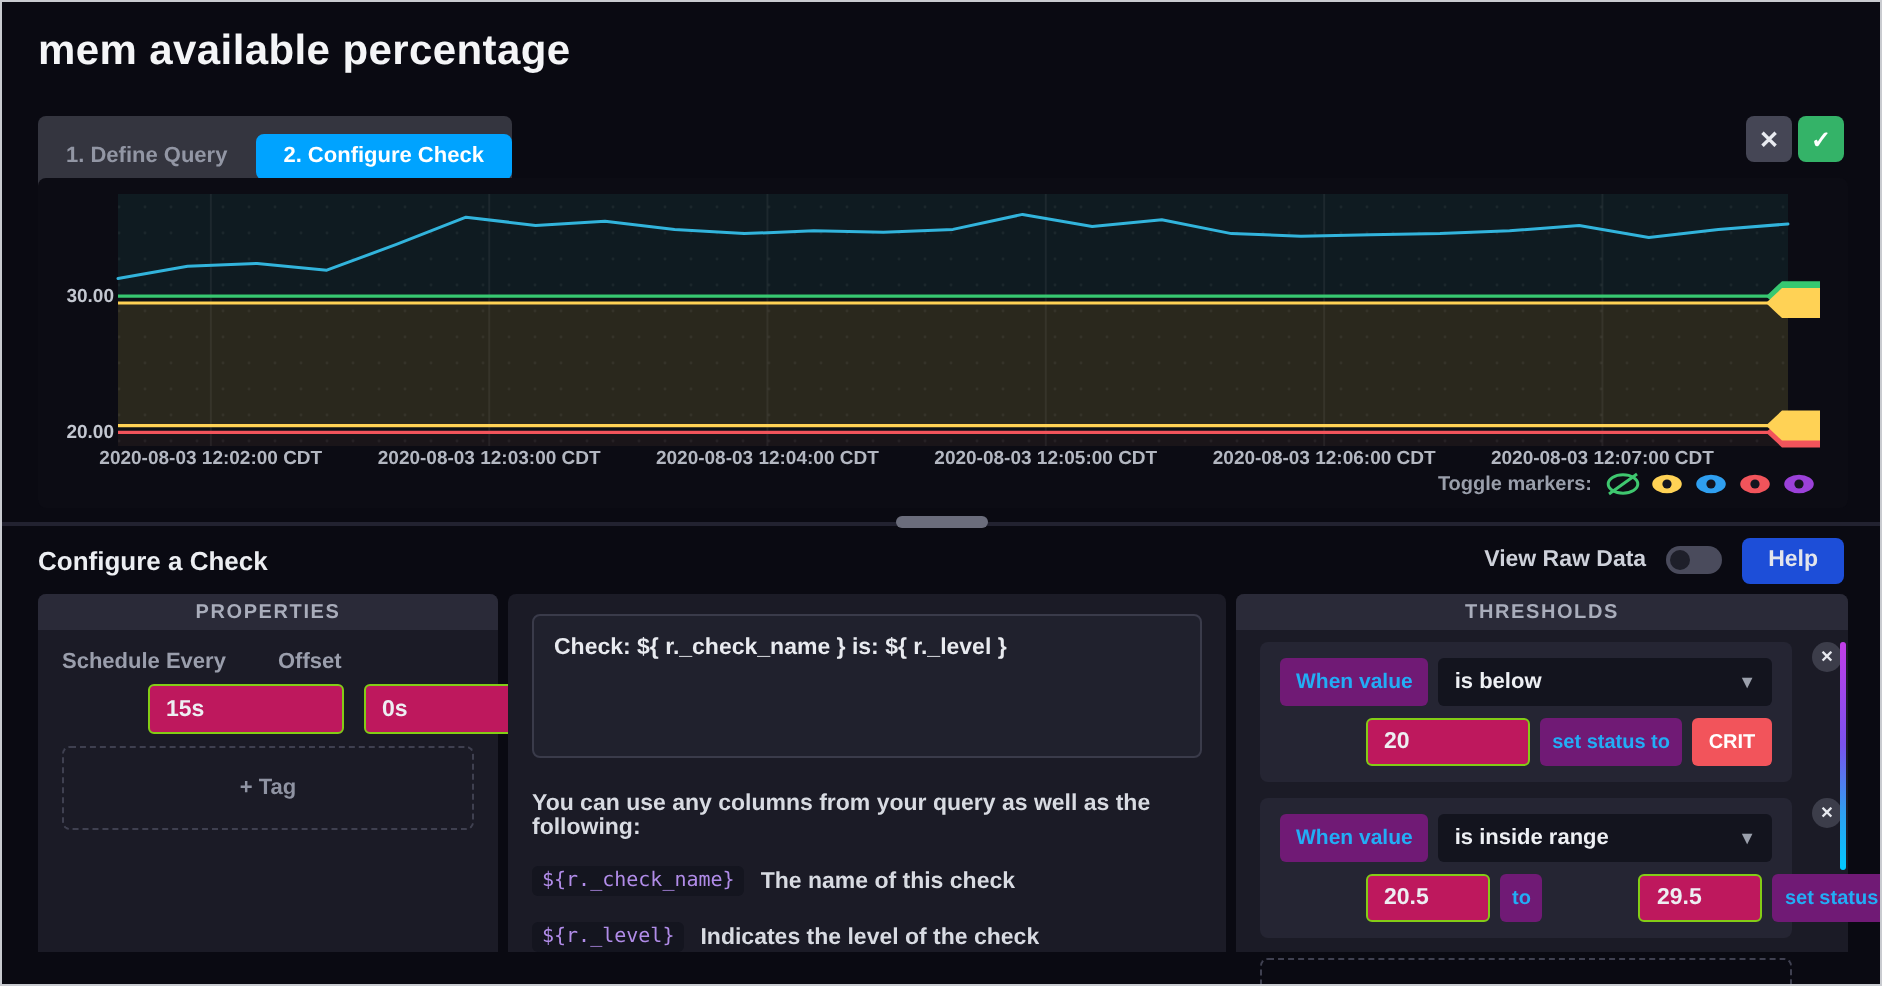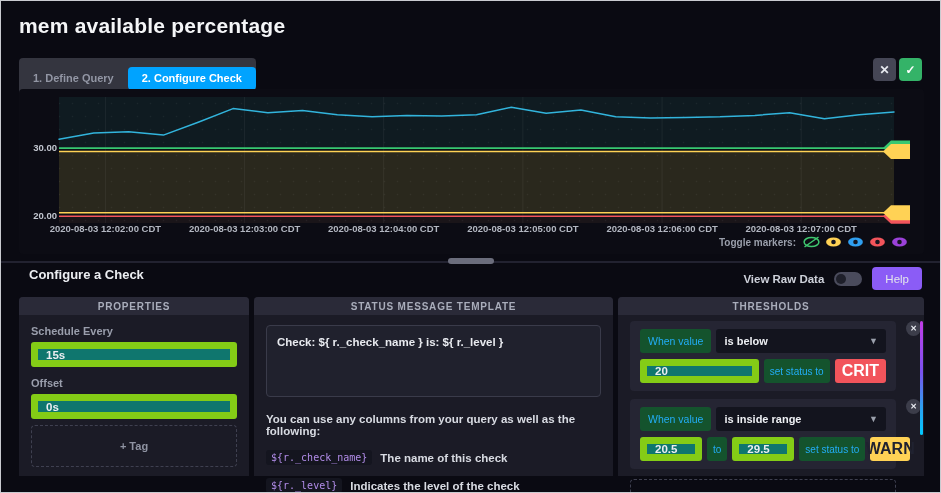--- a/index.html
+++ b/index.html
@@ -19,62 +19,62 @@
   .chart-panel { position: absolute; left: 18px; top: 88px; width: 905px; height: 165px; background: #0c0c14; border-radius: 4px; }
   #chart-host svg { display: block; }
   .markers { position: absolute; right: 16px; top: 147px; display: flex; align-items: center; gap: 5px; }
   .m-label { font-size: 10px; color: #9a9fab; font-weight: 600; margin-right: 2px; }
   .markers svg { display: block; cursor: pointer; }
 
   .divider { position: absolute; left: 0; right: 0; top: 256px; height: 10px; cursor: row-resize; }
   .divider .line { position: absolute; left: 0; right: 0; top: 4px; height: 2px; background: #222230; }
   .divider .grip { position: absolute; left: 50%; top: 1px; transform: translateX(-50%); width: 46px; height: 6px; border-radius: 3px; background: #6b6d7c; }
 
-  .config-bar { position: absolute; left: 28px; right: 18px; top: 266px; height: 26px; display: flex; align-items: flex-start; }
+  .config-bar { position: absolute; left: 18px; right: 18px; top: 266px; height: 26px; display: flex; align-items: center; }
   .config-title { font-size: 13px; font-weight: 700; color: #eceef2; }
   .config-right { margin-left: auto; display: flex; align-items: center; gap: 10px; }
   .raw-label { font-size: 11.5px; font-weight: 600; color: #ced1da; }
   .toggle { width: 28px; height: 14px; border-radius: 7px; background: #4a4b5c; position: relative; cursor: pointer; }
   .toggle .knob { position: absolute; left: 2px; top: 2px; width: 10px; height: 10px; border-radius: 50%; background: #1e1f2a; }
-  .help-btn { height: 23px; padding: 0 13px; background: #8b5cf6; border-radius: 4px; font-size: 11.5px; font-weight: 400; color: #e3e5eb; display: flex; align-items: center; cursor: pointer; }
+  .help-btn { height: 23px; padding: 0 13px; background: #1d4ed8; border-radius: 4px; font-size: 11.5px; font-weight: 700; color: #e3e5eb; display: flex; align-items: center; cursor: pointer; }
 
   .panel { position: absolute; top: 296px; bottom: 16px; background: #1b1b26; border-radius: 4px 4px 0 0; }
   .panel-props  { left: 18px;  width: 230px; }
   .panel-status { left: 253px; width: 359px; }
   .panel-thresh { left: 617px; width: 306px; }
   .panel-header { height: 18px; background: #2a2a38; border-radius: 4px 4px 0 0; display: flex; align-items: center; justify-content: center; font-size: 10px; font-weight: 700; letter-spacing: .8px; color: #a9adbb; }
   .panel-body { padding: 10px 12px; }
 
-  .field-row { display: flex; gap: 10px; flex-direction: column; }
+  .field-row { display: flex; gap: 10px; }
   .field { flex: 1; }
   .flabel { font-size: 11px; font-weight: 600; color: #9a9eac; margin-bottom: 5px; }
-  .tinput { width: 100%; height: 25px; background: #0f766e; border: 7px solid #84cc16; border-radius: 3px; color: #edeef2; font-size: 11.5px; font-weight: 600; padding: 0 8px; font-family: "Liberation Sans", sans-serif; outline: none; }
+  .tinput { width: 100%; height: 25px; background: #be185d; border: 1px solid #84cc16; border-radius: 3px; color: #edeef2; font-size: 11.5px; font-weight: 600; padding: 0 8px; font-family: "Liberation Sans", sans-serif; outline: none; margin-left: 43px; }
   .tags-label { margin-top: 10px; }
   .dashed-btn { border: 1.5px dashed #3f4050; border-radius: 4px; display: flex; align-items: center; justify-content: center; color: #8f93a2; font-size: 11px; font-weight: 700; cursor: pointer; }
   .tag-btn { margin-top: 6px; height: 42px; }
   .info-btn { margin-top: 10px; height: 54px; }
 
   .msg { width: 100%; height: 72px; background: #20212d; border: 1px solid #3a3b4a; border-radius: 4px; color: #e8eaef; font-size: 11.5px; font-weight: 600; padding: 8px 10px; resize: none; font-family: "Liberation Sans", sans-serif; line-height: 1.4; outline: none; }
   .intro { margin-top: 12px; font-size: 11.5px; font-weight: 600; color: #d8dbe2; }
   .snip { margin-top: 13px; display: flex; align-items: center; gap: 8px; }
   .code { font-family: "DejaVu Sans Mono", monospace; font-size: 10px; color: #B18CE8; background: #14151f; padding: 2px 5px; border-radius: 3px; white-space: nowrap; }
   .sdesc { font-size: 11.5px; font-weight: 600; color: #d8dbe2; }
 
   .panel-thresh .panel-body { padding: 6px 28px 0 12px; }
   .tcard { background: #252533; border-radius: 4px; padding: 8px 10px; margin-bottom: 8px; }
   .trow { display: flex; align-items: center; gap: 5px; height: 24px; }
   .trow + .trow { margin-top: 6px; }
-  .chip { height: 24px; display: flex; align-items: center; padding: 0 8px; border-radius: 3px; background: #14532d; font-size: 10.5px; font-weight: 400; color: #22ADF6; white-space: nowrap; }
+  .chip { height: 24px; display: flex; align-items: center; padding: 0 8px; border-radius: 3px; background: #701a75; font-size: 10.5px; font-weight: 700; color: #22ADF6; white-space: nowrap; }
   .chip.set-chip { font-size: 10px; padding: 0 6px; }
   .dropdown { flex: 1; height: 24px; background: #13141e; border-radius: 3px; display: flex; align-items: center; padding: 0 8px; font-size: 11px; font-weight: 700; color: #eef0f4; cursor: pointer; }
   .caret { margin-left: auto; color: #9ba0ac; font-size: 9px; }
   .tinput.small { height: 24px; }
   .val-input { flex: 1; }
   .range-input { width: 62px; }
-  .level-btn { height: 24px; min-width: 40px; padding: 0 7px; border-radius: 3px; display: flex; align-items: center; justify-content: center; font-size: 16px; font-weight: 800; cursor: pointer; }
+  .level-btn { height: 24px; min-width: 40px; padding: 0 7px; border-radius: 3px; display: flex; align-items: center; justify-content: center; font-size: 10px; font-weight: 800; cursor: pointer; }
   .tclose { position: absolute; right: 3px; width: 15px; height: 15px; border-radius: 50%; background: #3c3d4a; color: #e8eaf0; display: flex; align-items: center; justify-content: center; font-size: 8px; font-weight: 700; cursor: pointer; }
   .tclose1 { top: 24px; } .tclose2 { top: 102px; }
   .t-scroll { position: absolute; right: 1px; top: 24px; width: 3px; height: 114px; border-radius: 2px; background: linear-gradient(180deg,#C33DE8 0%,#7A52EE 45%,#2F9FF0 75%,#00C9FF 100%); }
 </style>
 </head>
 <body>
 
 <div class="frame">
 
   <div class="page-title">mem available percentage</div>
@@ -182,21 +182,20 @@
         <div class="field">
           <div class="flabel">Offset</div>
           <input class="tinput" type="text" value="0s" style="">
         </div>
       </div>
       <div class="dashed-btn tag-btn">+ Tag</div>
     </div>
   </div>
 
   <div class="panel panel-status">
-    <div class="panel-header">STATUS MESSAGE TEMPLATE</div>
     <div class="panel-body">
       <textarea class="msg" spellcheck="false" style="">Check: ${ r._check_name } is: ${ r._level }</textarea>
       <div class="intro">You can use any columns from your query as well as the following:</div>
       <div class="snip">
         <span class="code">${r._check_name}</span>
         <span class="sdesc">The name of this check</span>
       </div>
       <div class="snip">
         <span class="code">${r._level}</span>
         <span class="sdesc">Indicates the level of the check</span>

